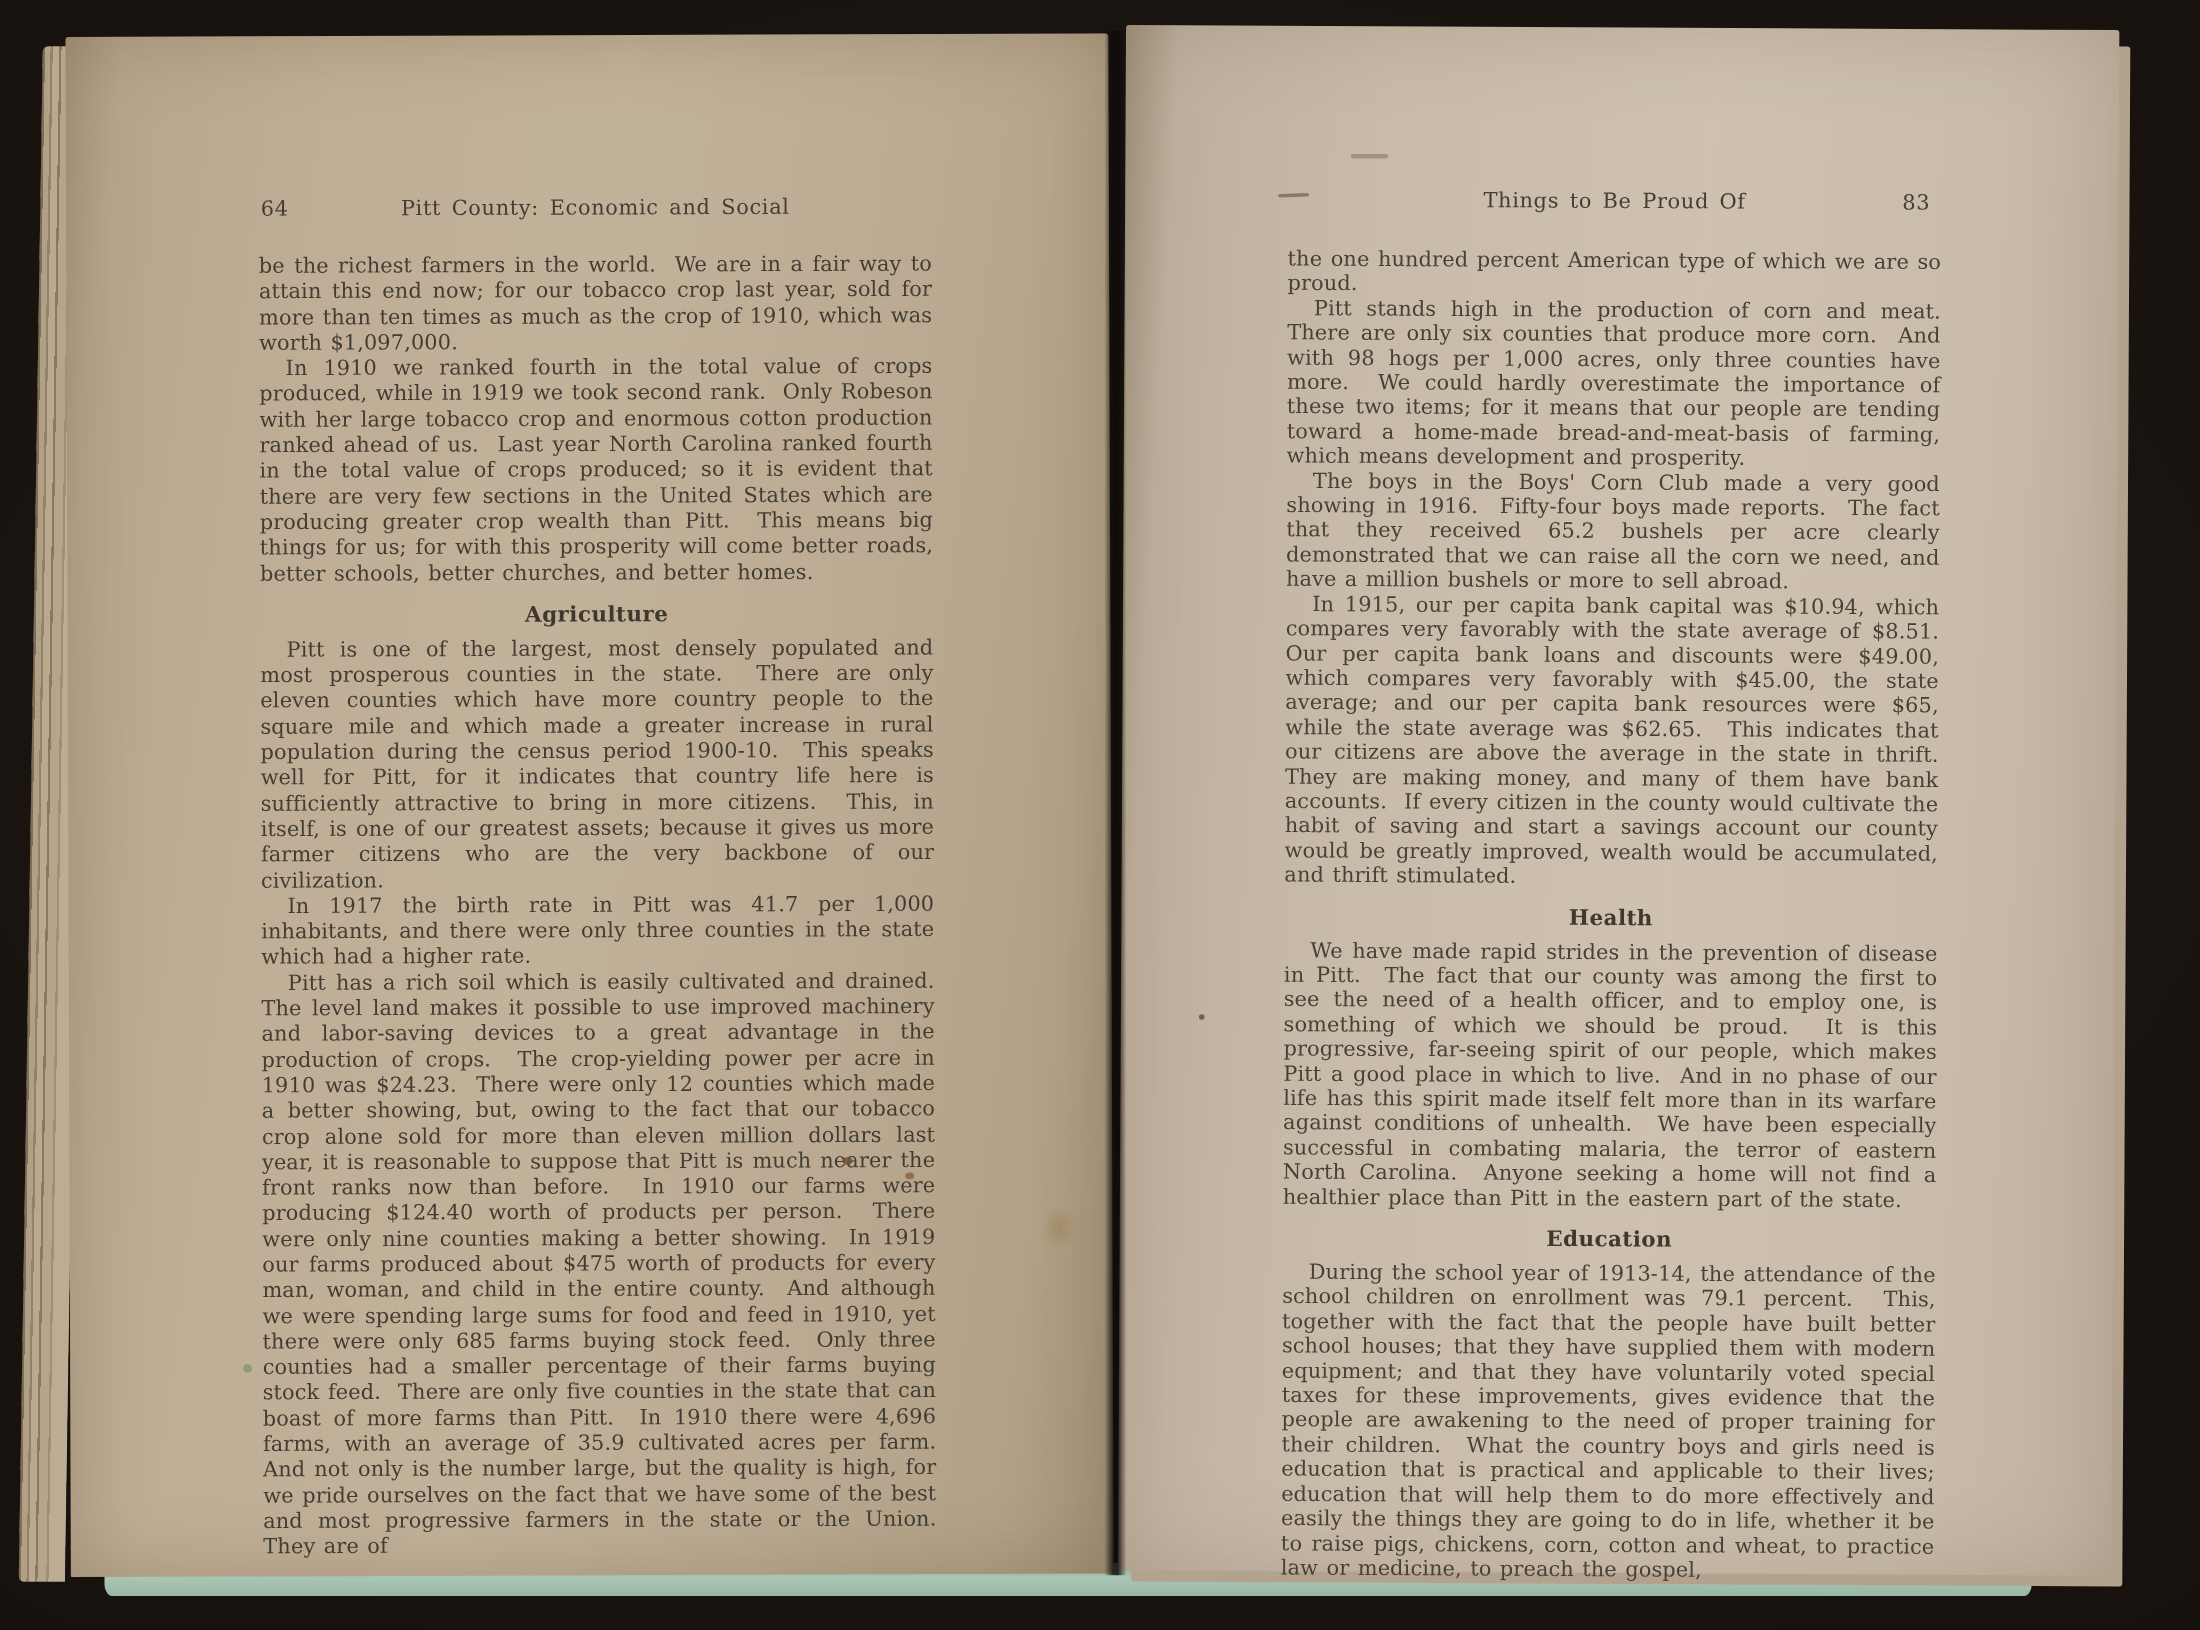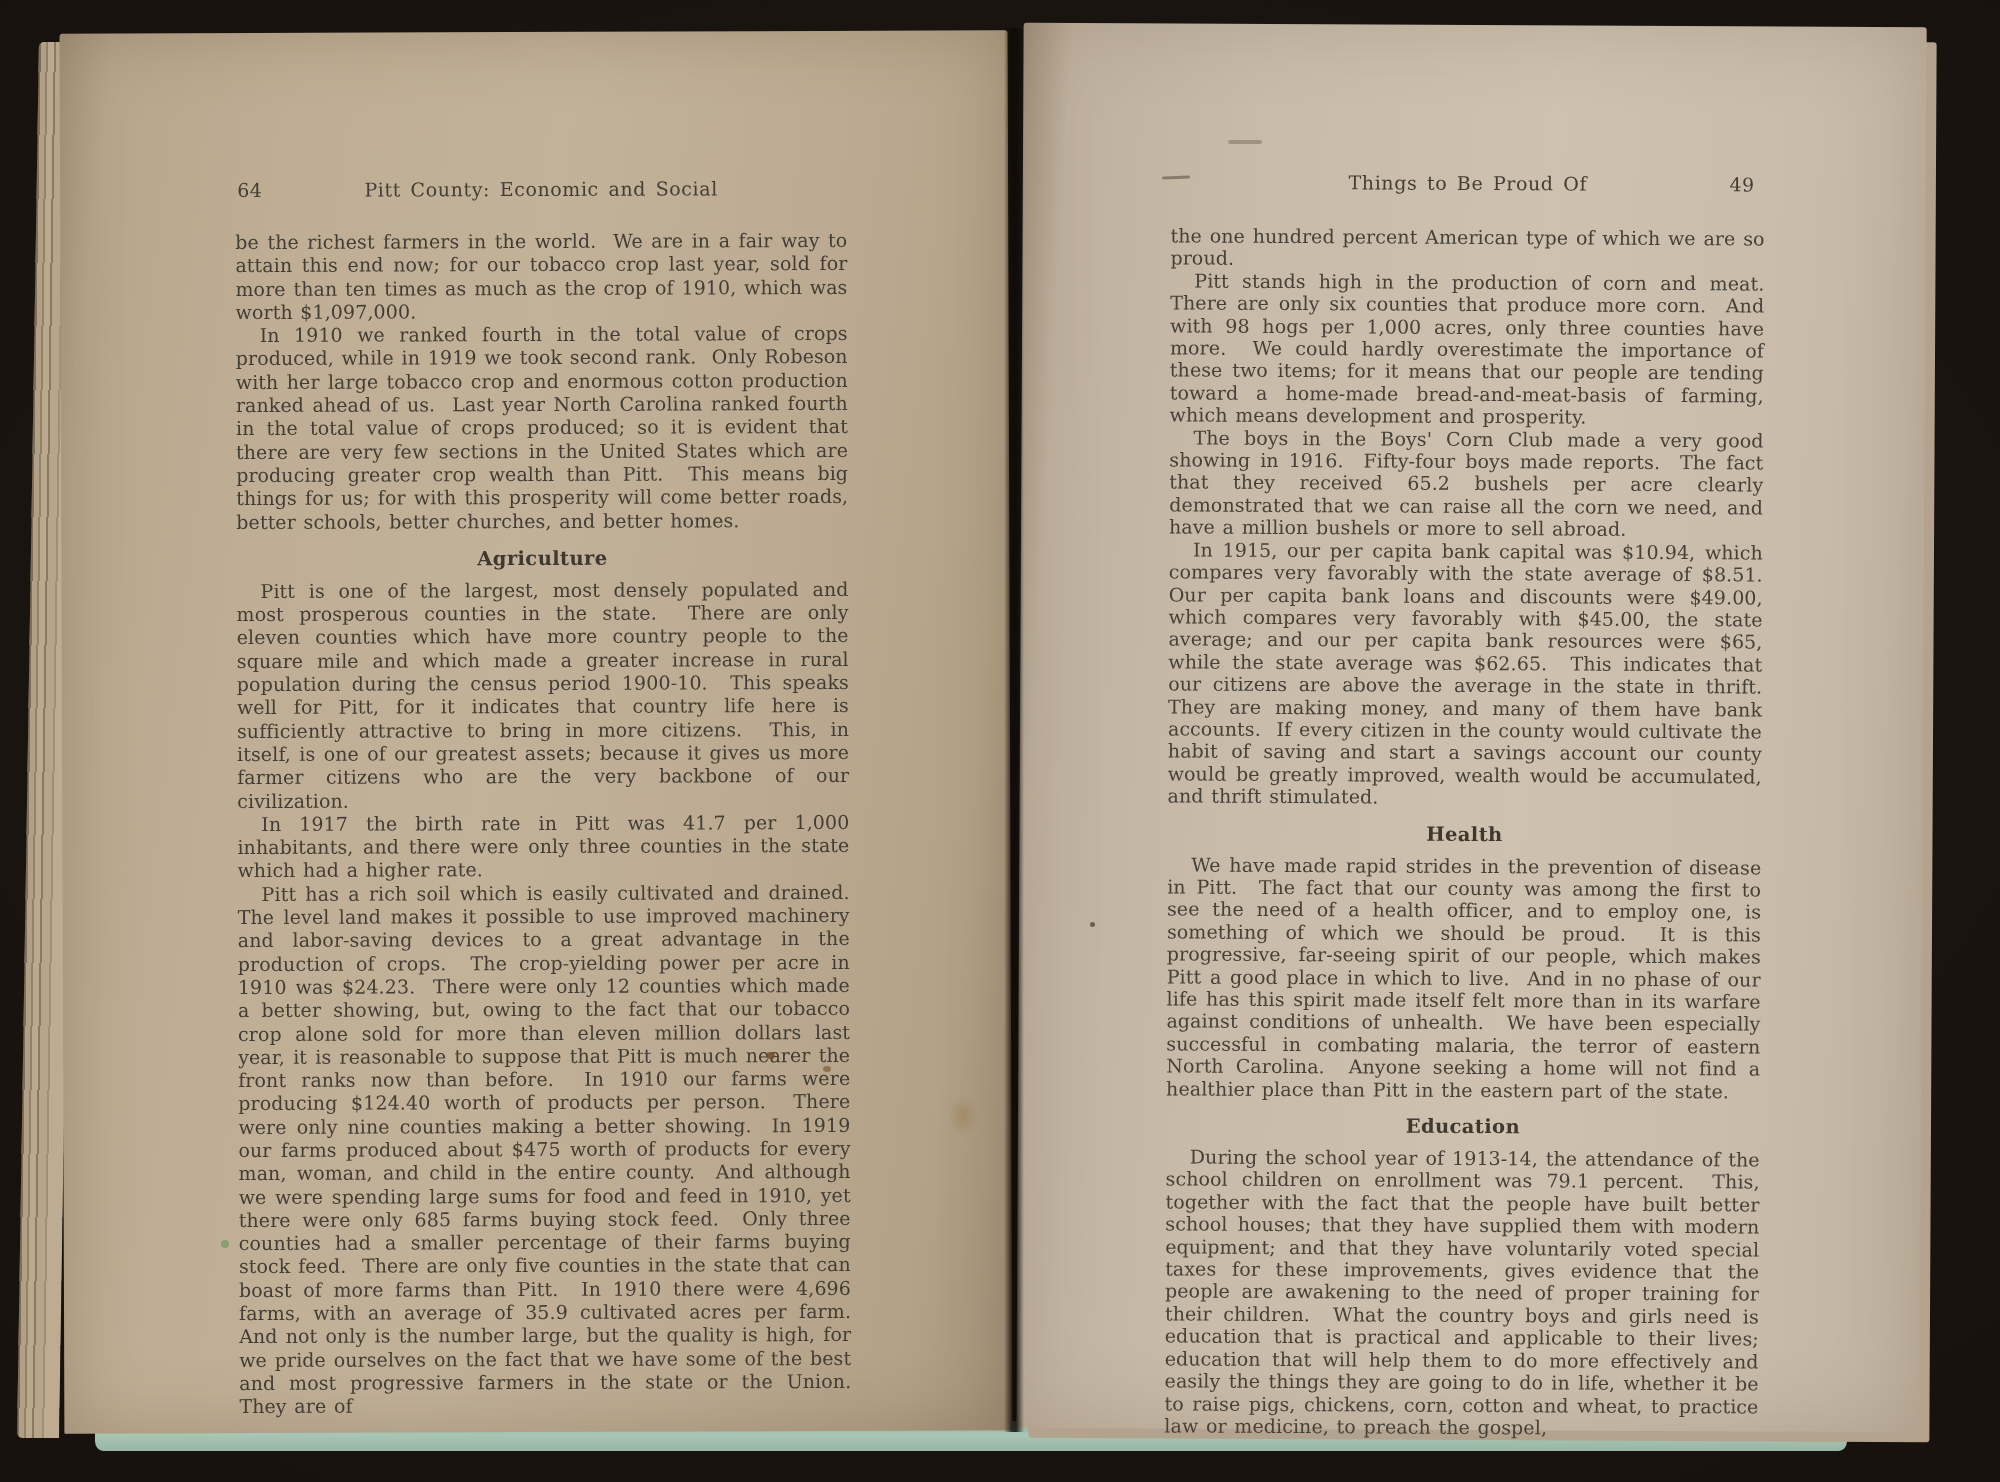--- a/index.html
+++ b/index.html
@@ -100,21 +100,21 @@
         <h3 class="section-heading">Agriculture</h3>
         <p class="body-para indent">Pitt is one of the largest, most densely populated and most prosperous counties in the state.  There are only eleven counties which have more country people to the square mile and which made a greater increase in rural population during the census period 1900-10.  This speaks well for Pitt, for it indicates that country life here is sufficiently attractive to bring in more citizens.  This, in itself, is one of our greatest assets; because it gives us more farmer citizens who are the very backbone of our civilization.</p>
         <p class="body-para indent">In 1917 the birth rate in Pitt was 41.7 per 1,000 inhabitants, and there were only three counties in the state which had a higher rate.</p>
         <p class="body-para indent">Pitt has a rich soil which is easily cultivated and drained.  The level land makes it possible to use improved machinery and labor-saving devices to a great advantage in the production of crops.  The crop-yielding power per acre in 1910 was $24.23.  There were only 12 counties which made a better showing, but, owing to the fact that our tobacco crop alone sold for more than eleven million dollars last year, it is reasonable to suppose that Pitt is much nearer the front ranks now than before.  In 1910 our farms were producing $124.40 worth of products per person.  There were only nine counties making a better showing.  In 1919 our farms produced about $475 worth of products for every man, woman, and child in the entire county.  And although we were spending large sums for food and feed in 1910, yet there were only 685 farms buying stock feed.  Only three counties had a smaller percentage of their farms buying stock feed.  There are only five counties in the state that can boast of more farms than Pitt.  In 1910 there were 4,696 farms, with an average of 35.9 cultivated acres per farm.  And not only is the number large, but the quality is high, for we pride ourselves on the fact that we have some of the best and most progressive farmers in the state or the Union.  They are of</p>
       </div>
   </div>
 
   <div class="page page-right">
     <div class="running-header">
       <span class="running-title">Things to Be Proud Of</span>
-      <span class="page-num pos-right">49</span>
+      <span class="page-num pos-right">83</span>
     </div>
     <div class="text-col">
         <p class="body-para">the one hundred percent American type of which we are so proud.</p>
         <p class="body-para indent">Pitt stands high in the production of corn and meat.  There are only six counties that produce more corn.  And with 98 hogs per 1,000 acres, only three counties have more.  We could hardly overestimate the importance of these two items; for it means that our people are tending toward a home-made bread-and-meat-basis of farming, which means development and prosperity.</p>
         <p class="body-para indent">The boys in the Boys' Corn Club made a very good showing in 1916.  Fifty-four boys made reports.  The fact that they received 65.2 bushels per acre clearly demonstrated that we can raise all the corn we need, and have a million bushels or more to sell abroad.</p>
         <p class="body-para indent">In 1915, our per capita bank capital was $10.94, which compares very favorably with the state average of $8.51.  Our per capita bank loans and discounts were $49.00, which compares very favorably with $45.00, the state average; and our per capita bank resources were $65, while the state average was $62.65.  This indicates that our citizens are above the average in the state in thrift.  They are making money, and many of them have bank accounts.  If every citizen in the county would cultivate the habit of saving and start a savings account our county would be greatly improved, wealth would be accumulated, and thrift stimulated.</p>
         <h3 class="section-heading">Health</h3>
         <p class="body-para indent">We have made rapid strides in the prevention of disease in Pitt.  The fact that our county was among the first to see the need of a health officer, and to employ one, is something of which we should be proud.  It is this progressive, far-seeing spirit of our people, which makes Pitt a good place in which to live.  And in no phase of our life has this spirit made itself felt more than in its warfare against conditions of unhealth.  We have been especially successful in combating malaria, the terror of eastern North Carolina.  Anyone seeking a home will not find a healthier place than Pitt in the eastern part of the state.</p>
         <h3 class="section-heading">Education</h3>
         <p class="body-para indent">During the school year of 1913-14, the attendance of the school children on enrollment was 79.1 percent.  This, together with the fact that the people have built better school houses; that they have supplied them with modern equipment; and that they have voluntarily voted special taxes for these improvements, gives evidence that the people are awakening to the need of proper training for their children.  What the country boys and girls need is education that is practical and applicable to their lives; education that will help them to do more effectively and easily the things they are going to do in life, whether it be to raise pigs, chickens, corn, cotton and wheat, to practice law or medicine, to preach the gospel,</p>

